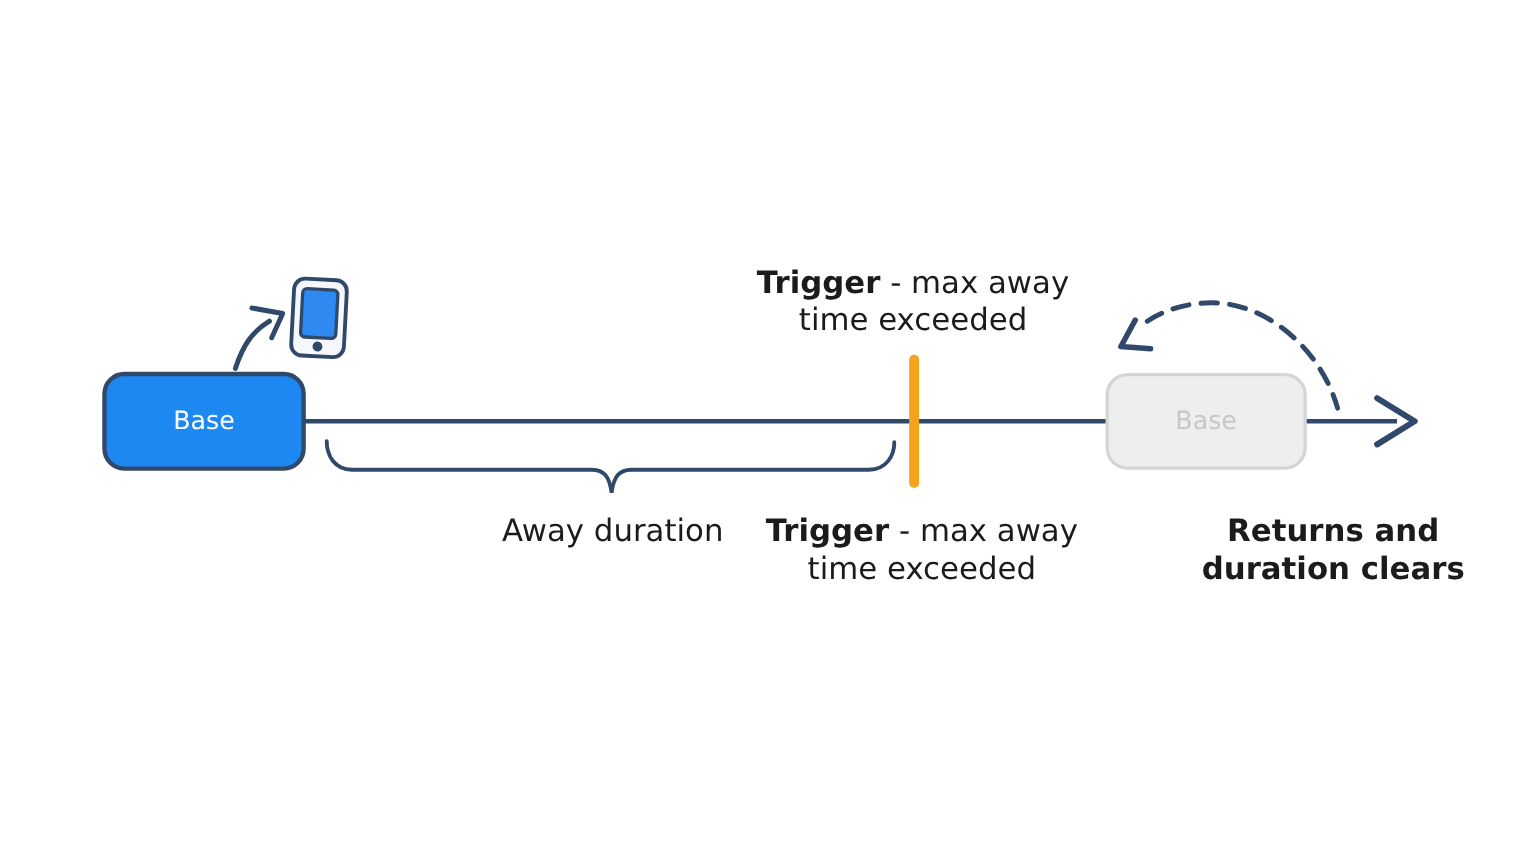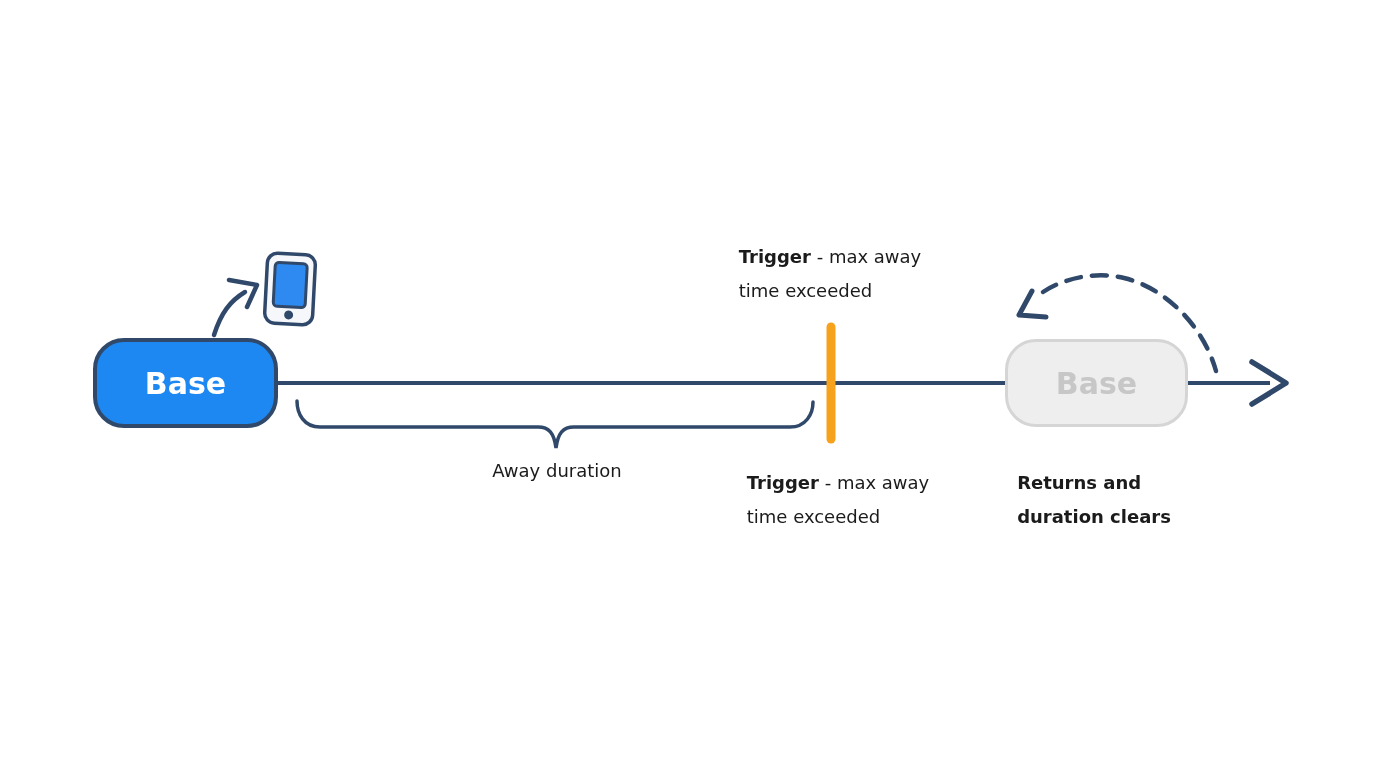--- a/index.html
+++ b/index.html
@@ -13,29 +13,29 @@
   .away-arrow-shaft { stroke: var(--navy, #30496b); stroke-width: 4.5; fill: none; stroke-linecap: round; }
   .away-arrow-head { stroke: var(--navy, #30496b); stroke-width: 4.5; fill: none; stroke-linecap: round; stroke-linejoin: round; }
   .return-arc { stroke: var(--navy, #30496b); stroke-width: 4.5; fill: none; stroke-linecap: round; stroke-dasharray: 15 11; }
   .return-head { stroke: var(--navy, #30496b); stroke-width: 5; fill: none; stroke-linecap: round; stroke-linejoin: round; }
   .trigger-tick { stroke: var(--orange, #f6a21d); stroke-width: 9; stroke-linecap: round; }
   .phone-body { fill: #f5f7fa; stroke: var(--navy, #30496b); stroke-width: 3.5; }
   .phone-screen { fill: var(--phone-screen-blue, #2e8af0); stroke: var(--navy, #30496b); stroke-width: 3; }
   .phone-button { fill: var(--navy, #30496b); }
 
   .base-box { position: absolute; display: flex; align-items: center; justify-content: center;
-              border-radius: 31px; box-sizing: border-box; font-weight: bold; font-size: 30px; }
+              border-radius: 20px; box-sizing: border-box; font-weight: normal; font-size: 23px; }
   .base-blue { left: 93px; top: 338px; width: 185px; height: 90px;
                background: var(--accent-blue, #1e88f2); border: 4px solid var(--navy, #30496b); color: #ffffff; }
   .base-gray { left: 1005px; top: 339px; width: 183px; height: 88px;
                background: var(--gray-box-fill, #eeeeee); border: 3px solid var(--gray-box-border, #d5d5d5);
                color: var(--gray-box-text, #c7c7c7); }
 
   .caption { position: absolute; transform: translateX(-50%); color: var(--text-dark, #1b1b1b);
-             font-size: 18px; line-height: 34px; text-align: left; white-space: nowrap; }
+             font-size: 28px; line-height: 34px; text-align: center; white-space: nowrap; }
   .caption .bold, .caption.bold { font-weight: bold; }
 </style>
 </head>
 <body>
 
 <div class="canvas">
 
   <svg class="layer" width="1376" height="768" viewBox="0 0 1376 768">
 
     <line class="navy-line" x1="277" y1="383" x2="1270" y2="383"></line>
@@ -64,25 +64,25 @@
 
   <div class="base-box base-gray">
     <span>Base</span>
   </div>
 
   <div class="caption" style="left:830px; top:240px;">
     <div><span class="bold">Trigger</span><span> - max away</span></div>
     <div>time exceeded</div>
   </div>
 
-  <div class="caption" style="left:557px; top:454px;">Away duration</div>
+  <div class="caption" style="left:557px; top:466px;">Away duration</div>
 
   <div class="caption" style="left:838px; top:466px;">
     <div><span class="bold">Trigger</span><span> - max away</span></div>
     <div>time exceeded</div>
   </div>
 
-  <div class="caption bold" style="left:1094px; top:466px;">
+  <div class="caption bold" style="left:1212px; top:466px;">
     <div>Returns and</div>
     <div>duration clears</div>
   </div>
 
 </div>
 
 </body></html>

